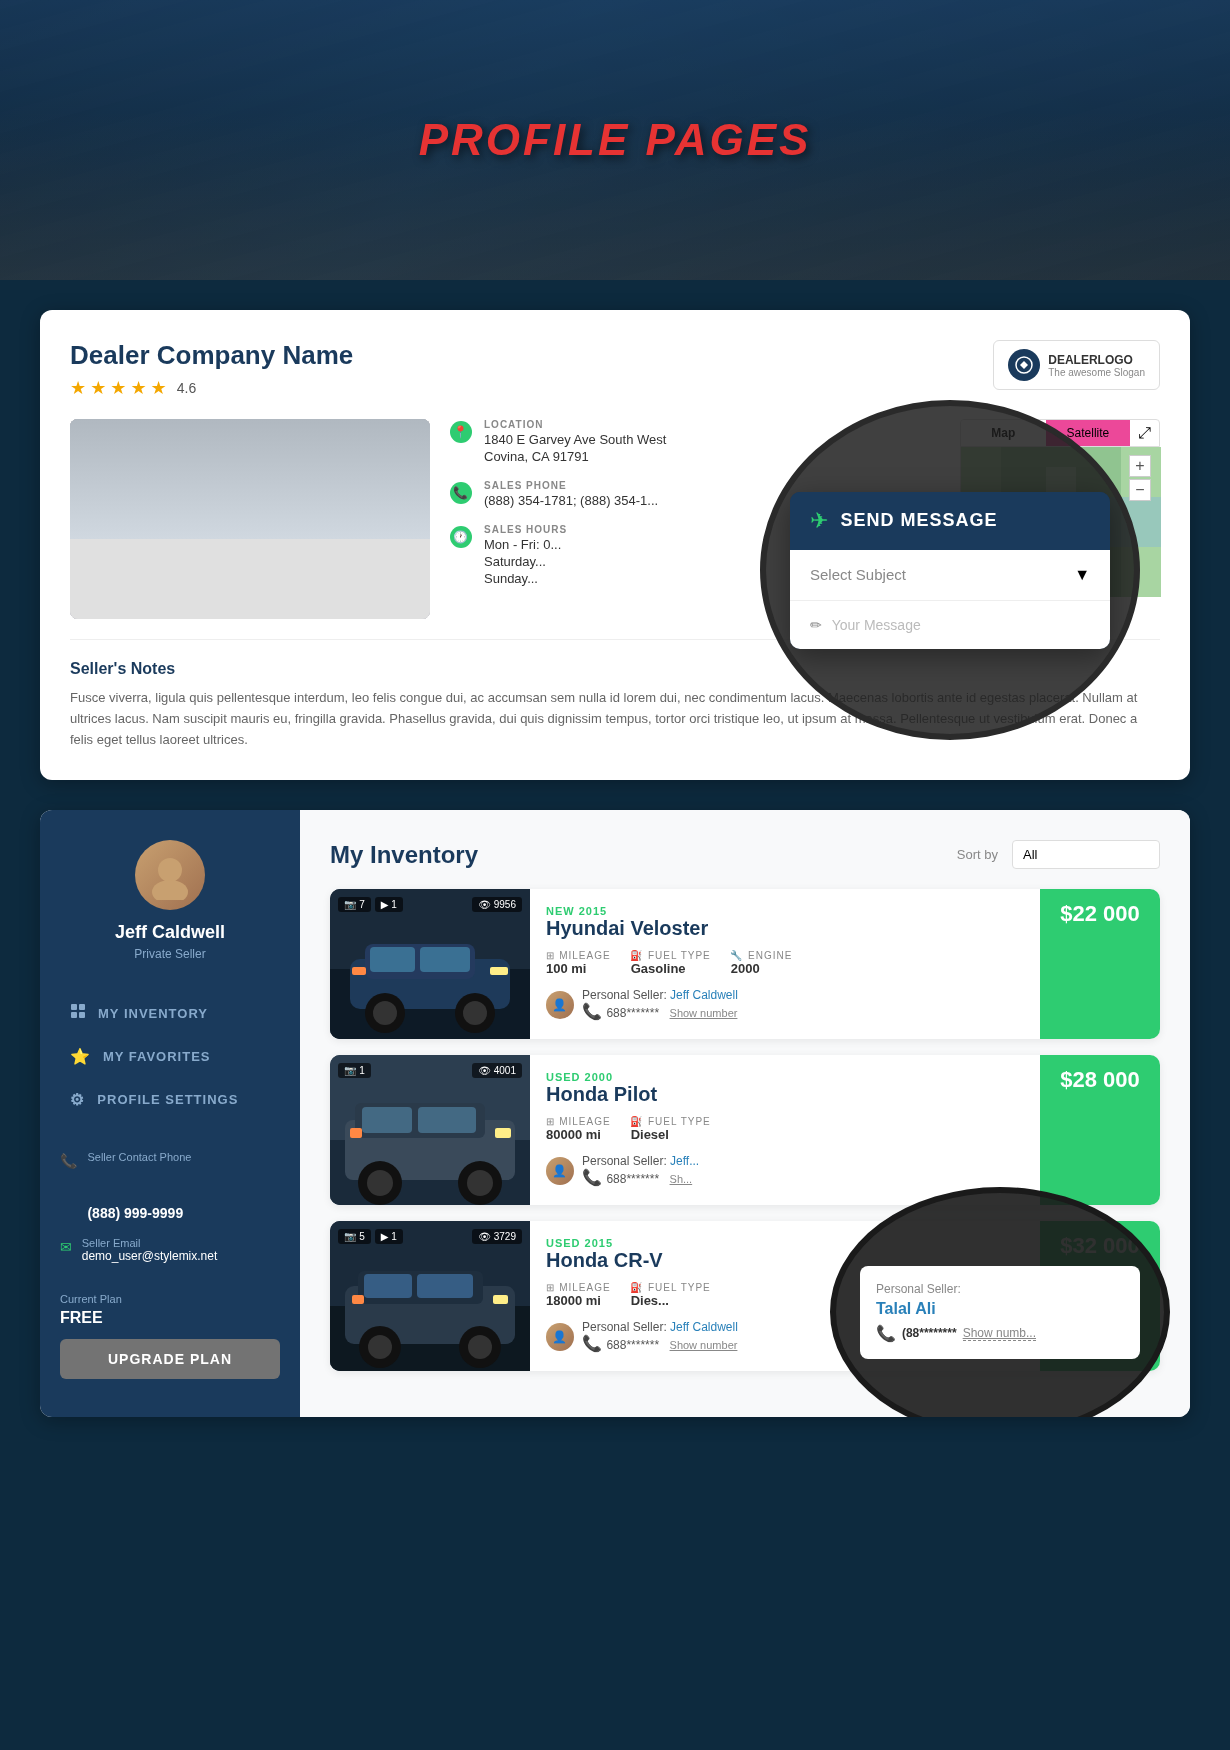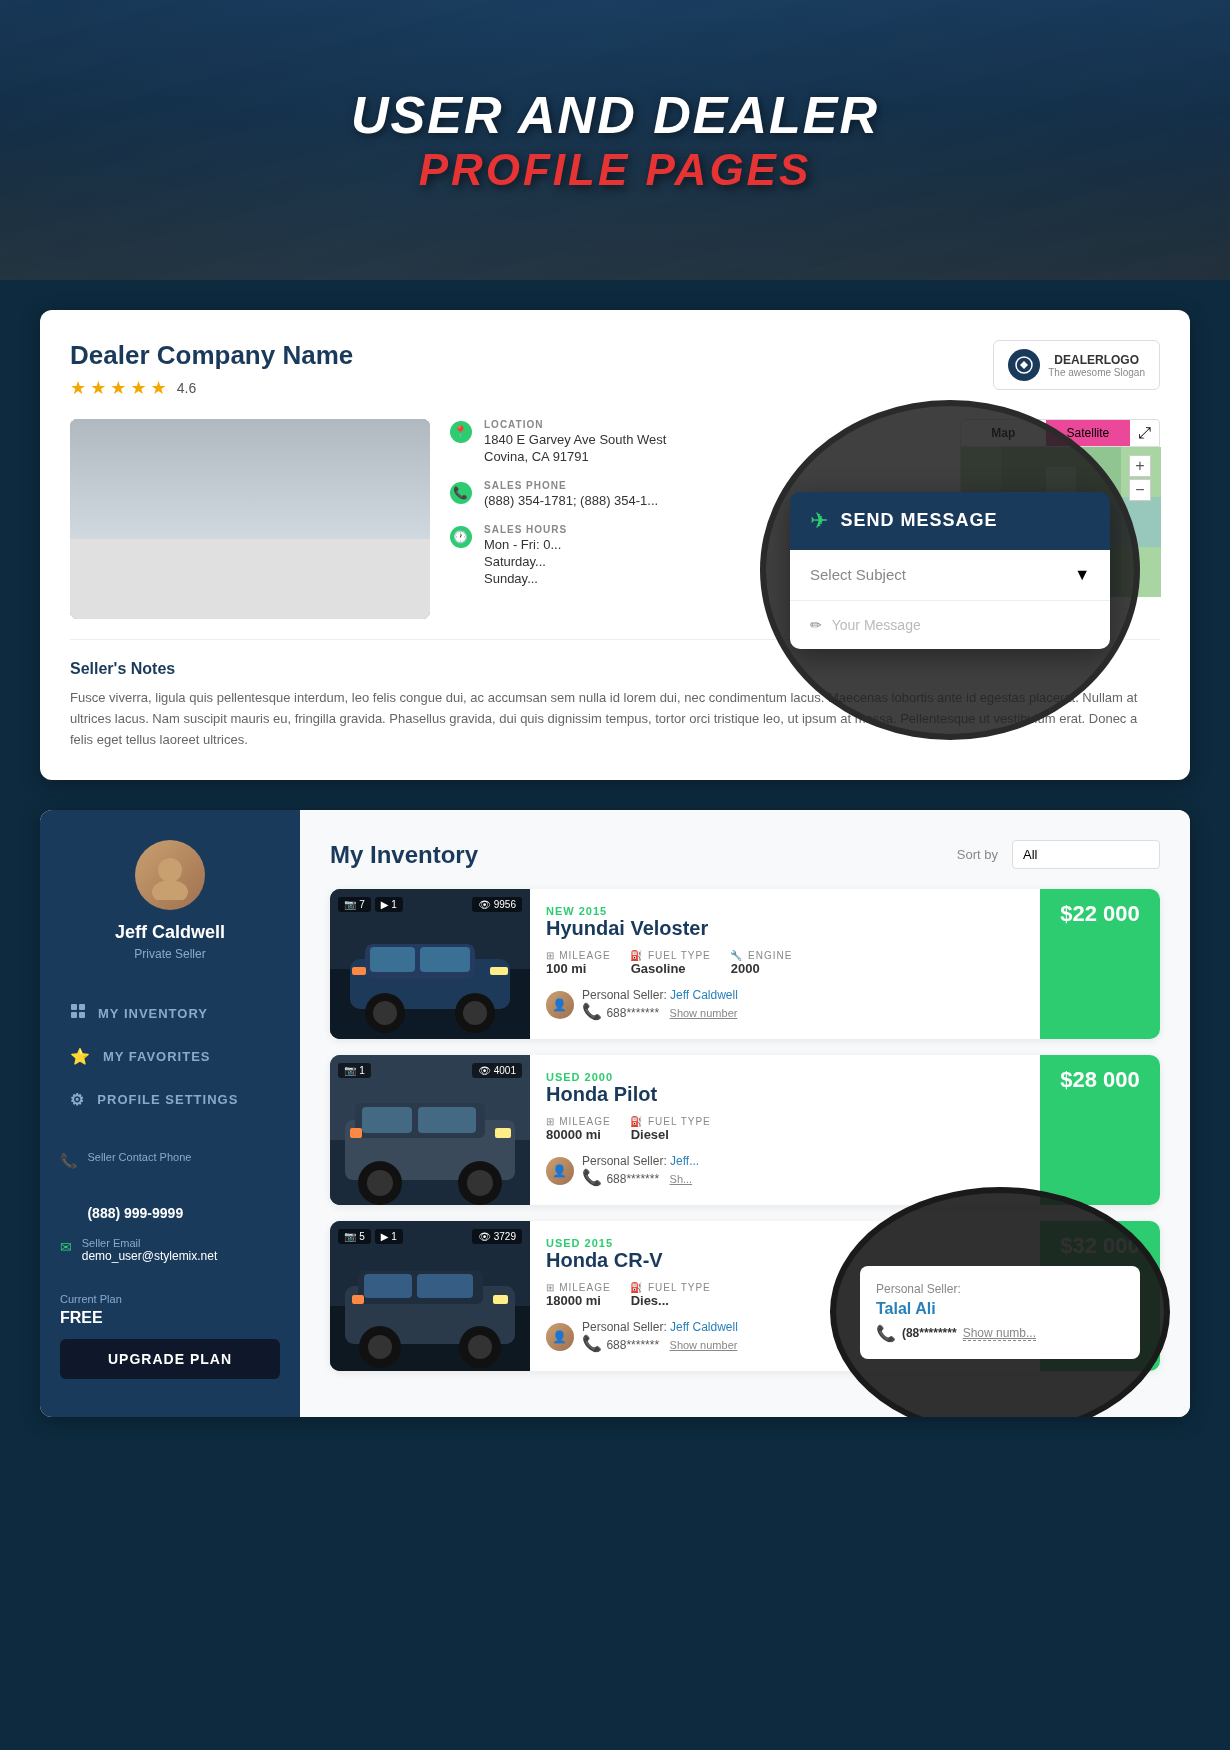--- a/index.html
+++ b/index.html
@@ -105,21 +105,20 @@
     }
     .star { color: #f4a700; font-size: 18px; }
     .rating { color: #555; font-size: 14px; margin-left: 6px; }
     .dealer-logo {
       display: flex;
       align-items: center;
       gap: 8px;
       border: 1px solid #ddd;
       border-radius: 6px;
       padding: 8px 14px;
-      text-align: center;
     }
     .dealer-logo-icon {
       width: 32px; height: 32px;
       background: #1a3a5c;
       border-radius: 50%;
       display: flex; align-items: center; justify-content: center;
       color: white; font-size: 14px;
     }
     .dealer-logo-text { font-size: 12px; font-weight: 700; color: #333; }
     .dealer-logo-sub { font-size: 10px; color: #888; }
@@ -394,21 +393,21 @@
       margin-bottom: 16px;
     }
     .contact-icon { color: #2ecc71; font-size: 14px; margin-top: 2px; }
     .contact-label { color: #88aacc; font-size: 11px; }
     .contact-value { color: #fff; font-size: 14px; font-weight: 600; margin-top: 42px; }
     .contact-email { color: #fff; font-size: 12px; }
 
     .current-plan-label { color: #88aacc; font-size: 11px; margin-bottom: 4px; }
     .current-plan-value { color: #fff; font-size: 16px; font-weight: 700; margin-bottom: 12px; }
     .upgrade-btn {
-      background: #0f172a;
+      background: #737373;
       color: #fff;
       border: none;
       border-radius: 6px;
       padding: 12px 8px;
       font-size: 14px;
       font-weight: 700;
       cursor: pointer;
       letter-spacing: 1px;
       width: 100%;
     }
@@ -583,21 +582,20 @@
     .car3-bg {
       background: linear-gradient(135deg, #1a2a3a 0%, #2c3e50 50%, #3a4a5a 100%);
     }
   </style>
 </head>
 <body>
 
 <div class="hero">
   <div class="hero-road"></div>
   <div class="hero-title">
-    <span class="line1">USER AND DEALER</span>
     <span class="line2">PROFILE PAGES</span>
   </div>
 </div>
 
 <div class="main-content">
 
   <div class="dealer-card">
 
     <div class="dealer-header">
       <div>

